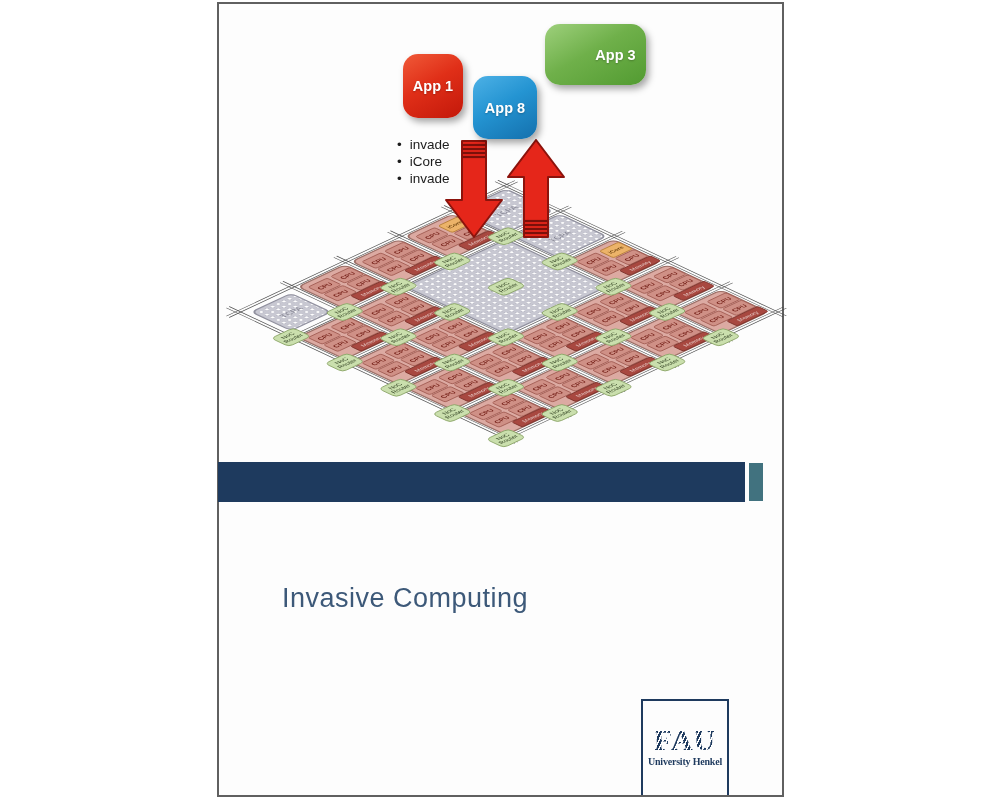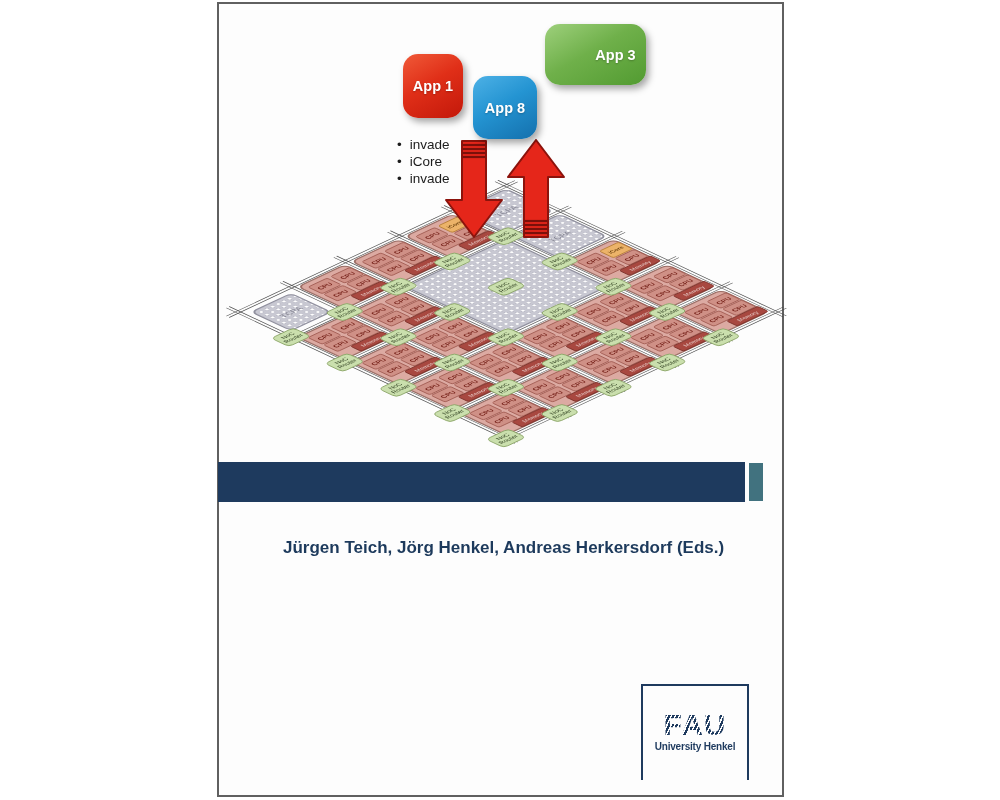--- a/index.html
+++ b/index.html
@@ -50,22 +50,22 @@
 
   
   .banner{position:absolute;left:218px;top:462px;width:527px;height:40px;background:#1e3a5e;z-index:4;}
   .banner-accent{position:absolute;left:749px;top:463px;width:14px;height:38px;background:#41727f;z-index:4;}
 
   .authors{position:absolute;left:283px;top:538px;font-size:17px;font-weight:bold;color:#1d3a5c;z-index:4;white-space:nowrap;}
   .title{position:absolute;left:282px;top:583px;margin:0;font-size:27px;font-weight:400;color:#3d5979;
          letter-spacing:.5px;z-index:4;white-space:nowrap;}
 
   
-  .logo-box{position:absolute;left:641px;top:684px;width:108px;height:96px;border:2px solid #1e3a5e;border-bottom:none;
-            box-sizing:border-box;text-align:center;z-index:4;background:#fdfdfd;}
+  .logo-box{position:absolute;left:641px;top:699px;width:88px;height:96px;border:2px solid #1e3a5e;border-bottom:none;
+            box-sizing:border-box;text-align:center;z-index:4;background:#fdfdfd;font-family:Liberation Serif, serif;}
   .fau{margin-top:24px;font-size:30px;font-weight:bold;letter-spacing:1px;line-height:30px;
        background:repeating-linear-gradient(115deg,#1e3a5e 0px,#1e3a5e 2.2px,#ffffff 2.2px,#ffffff 3.6px);
        -webkit-background-clip:text;background-clip:text;color:transparent;}
   .press{margin-top:1px;font-size:10px;font-weight:bold;color:#1e3a5e;letter-spacing:-0.2px;}
 </style>
 </head>
 <body>
 
 <div class="stage">
   <div class="cover"></div>
@@ -279,19 +279,19 @@
 
   <ul class="blist invade">
       <li>invade</li>
       <li>iCore</li>
       <li>invade</li>
     </ul>
 
   <div class="banner"></div>
   <div class="banner-accent"></div>
 
-  <div class="authors">Jürgen Teich, Jörg Henkel, Andreas Herkersdorf (Eds.)</div>
+  <h1 class="title">Invasive Computing</h1>
 
   <div class="logo-box">
     <div class="fau">FAU</div>
     <div class="press">University Henkel</div>
   </div>
 </div>
 
 </body></html>

